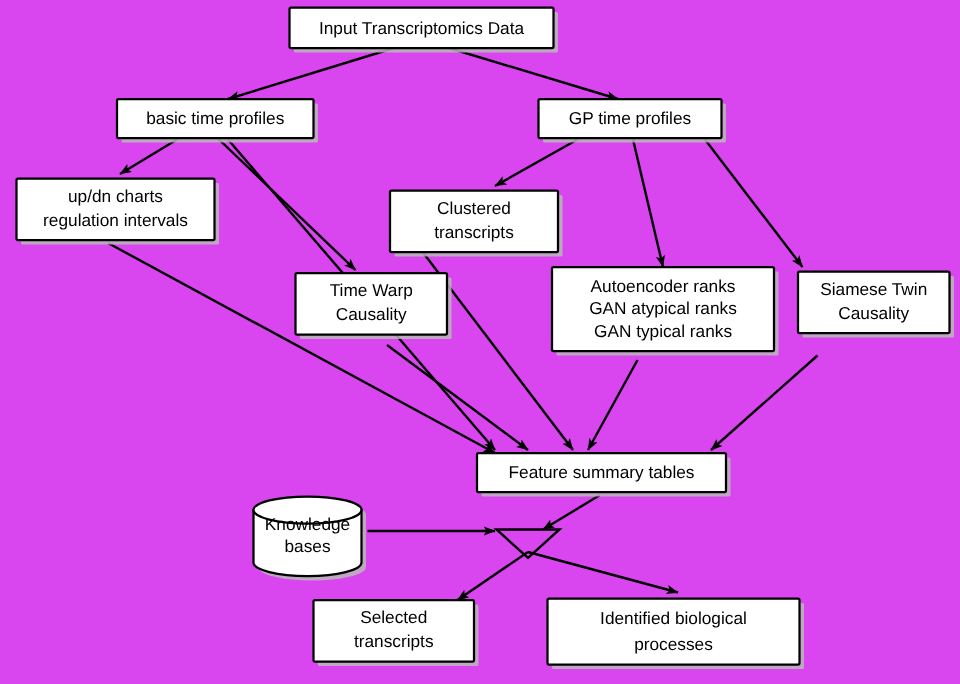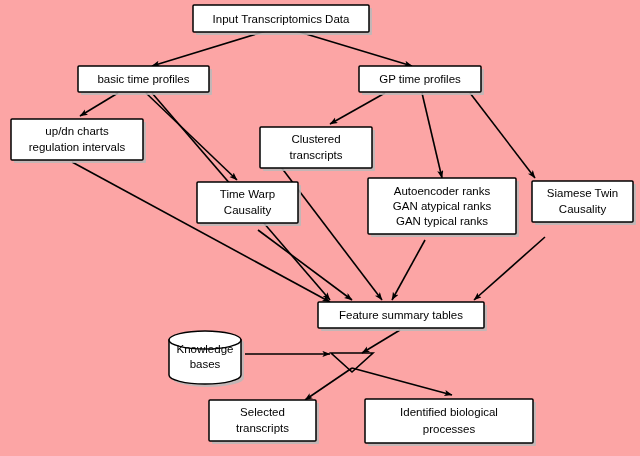--- a/index.html
+++ b/index.html
@@ -4,21 +4,21 @@
 <style>
   html, body {
     margin: 0;
     padding: 0;
     background: #ffffff;
   }
   #canvas {
     position: relative;
     width: 640px;
     height: 456px;
-    background: #fca5a5;
+    background: #d946ef;
     font-family: "Liberation Sans", sans-serif;
     overflow: hidden;
   }
   #diagram-svg {
     position: absolute;
     left: 0;
     top: 0;
     width: 640px;
     height: 456px;
   }

